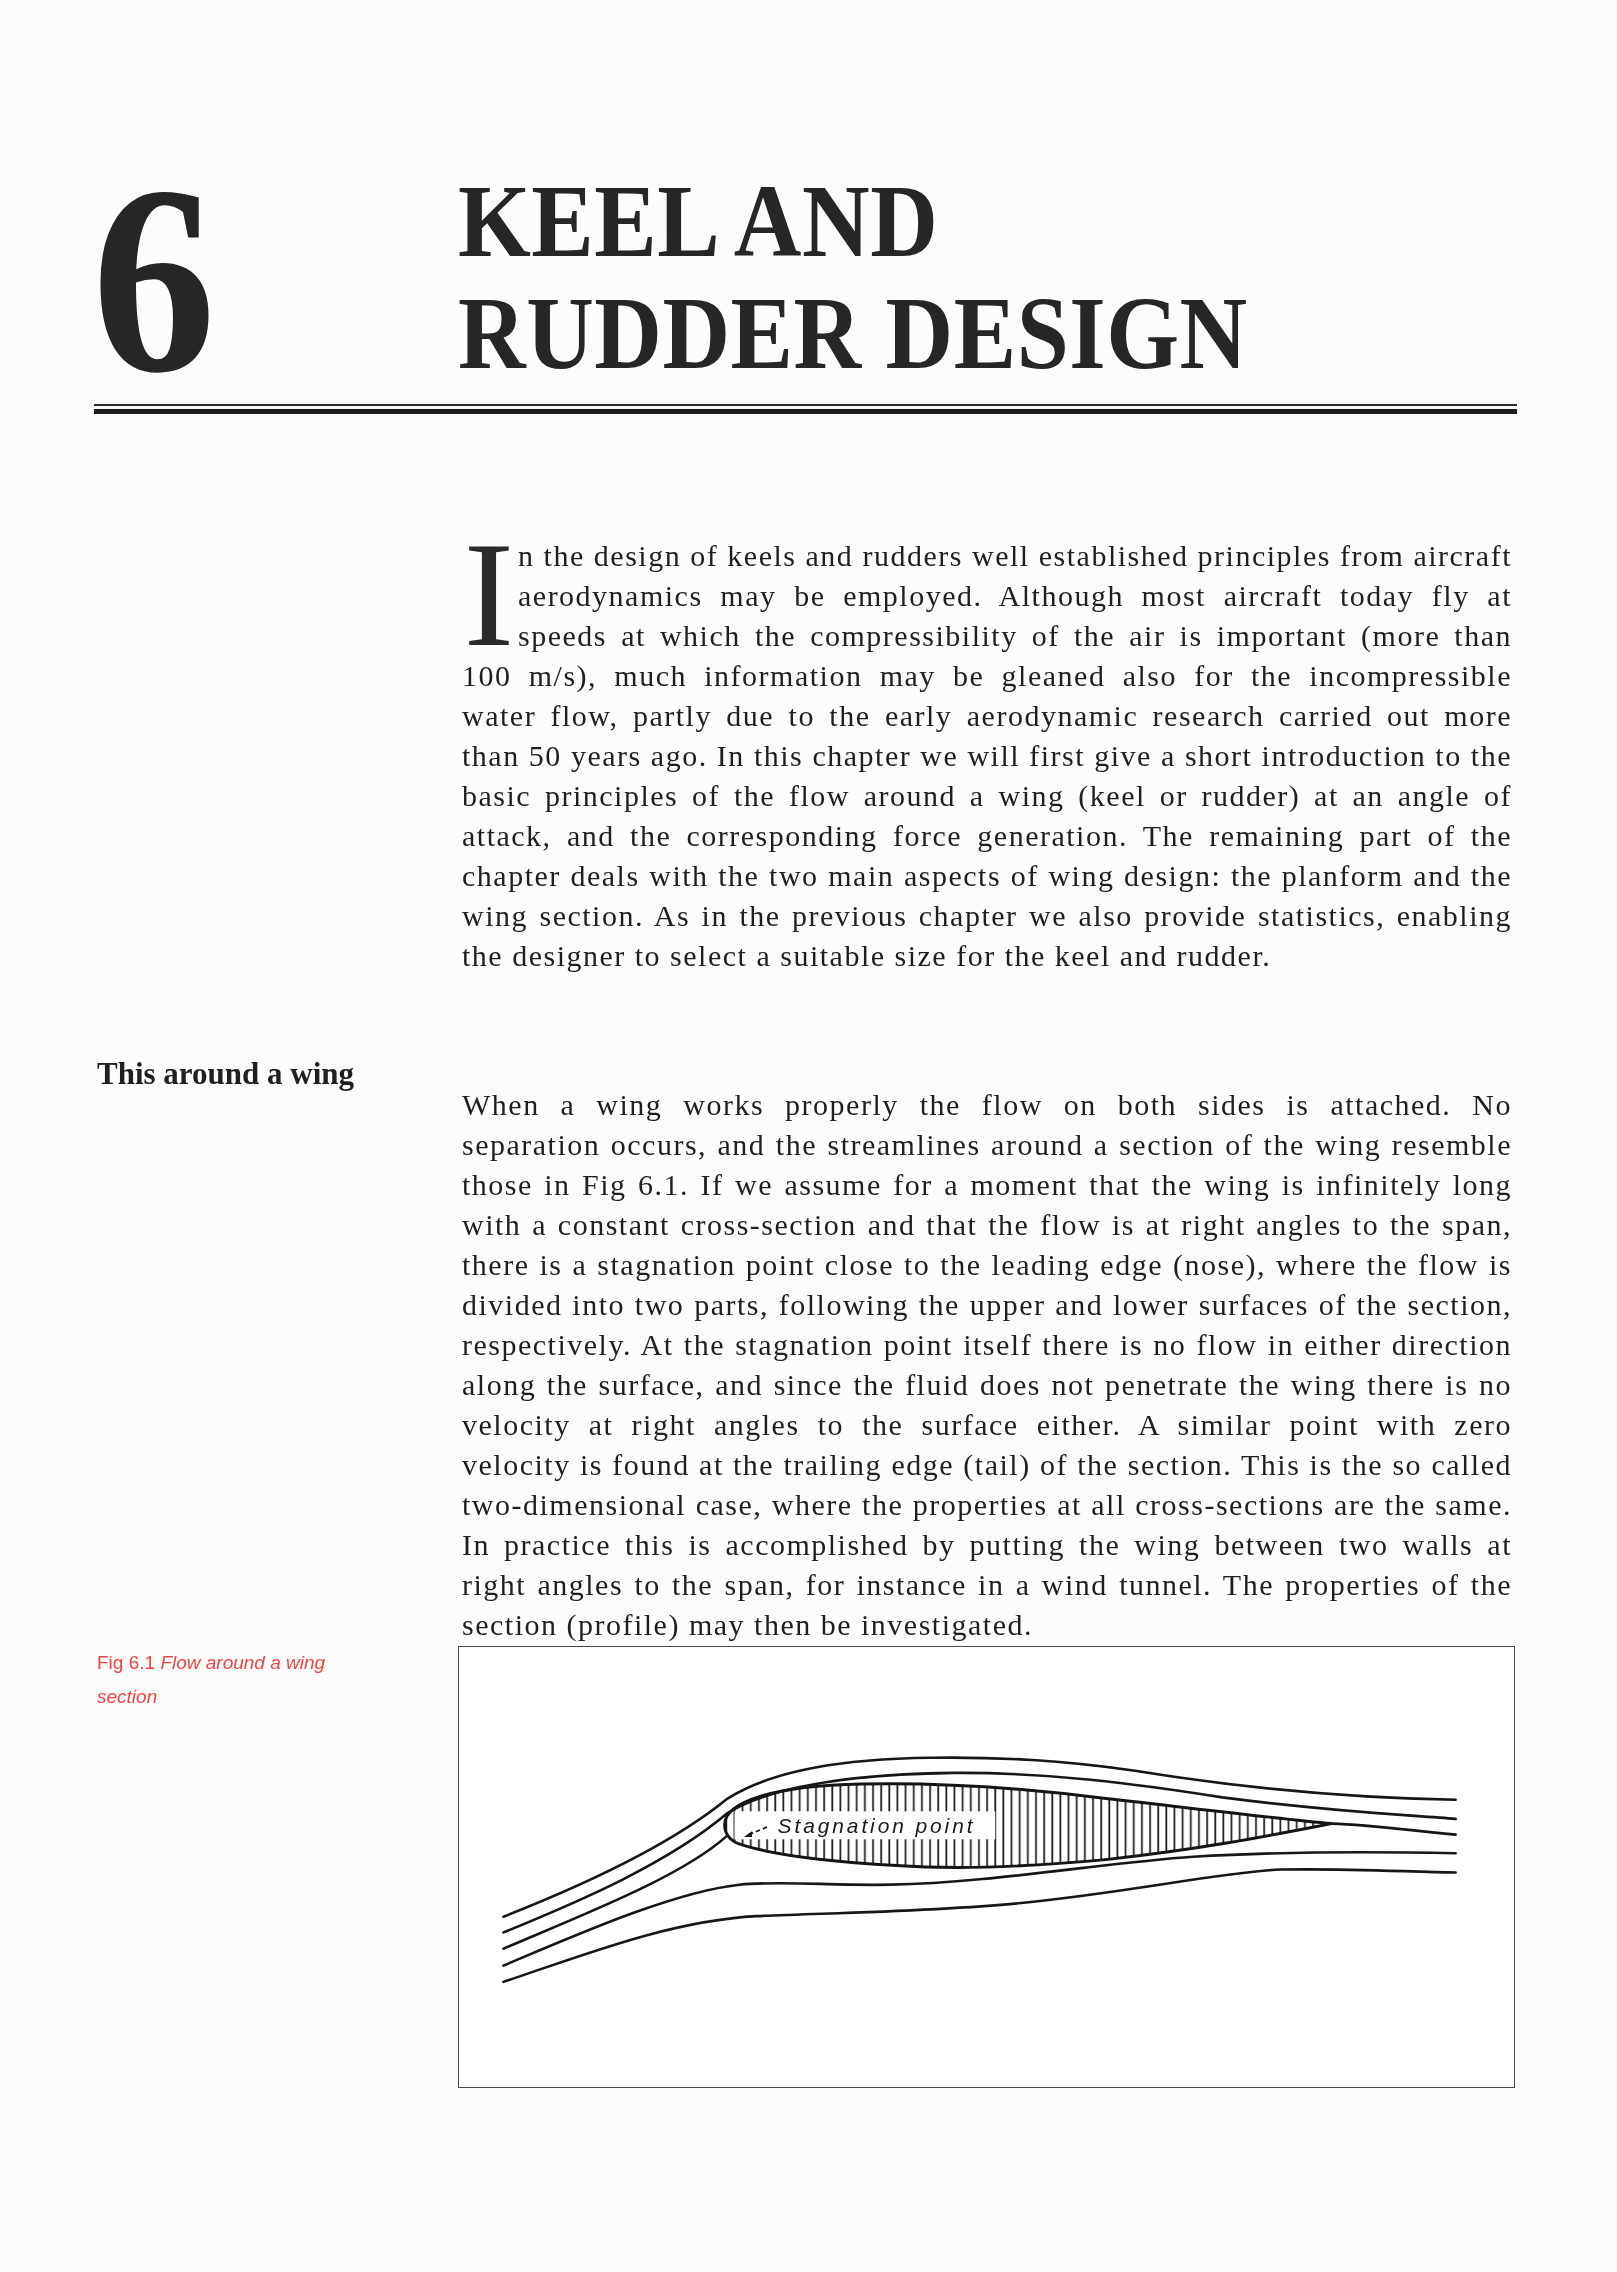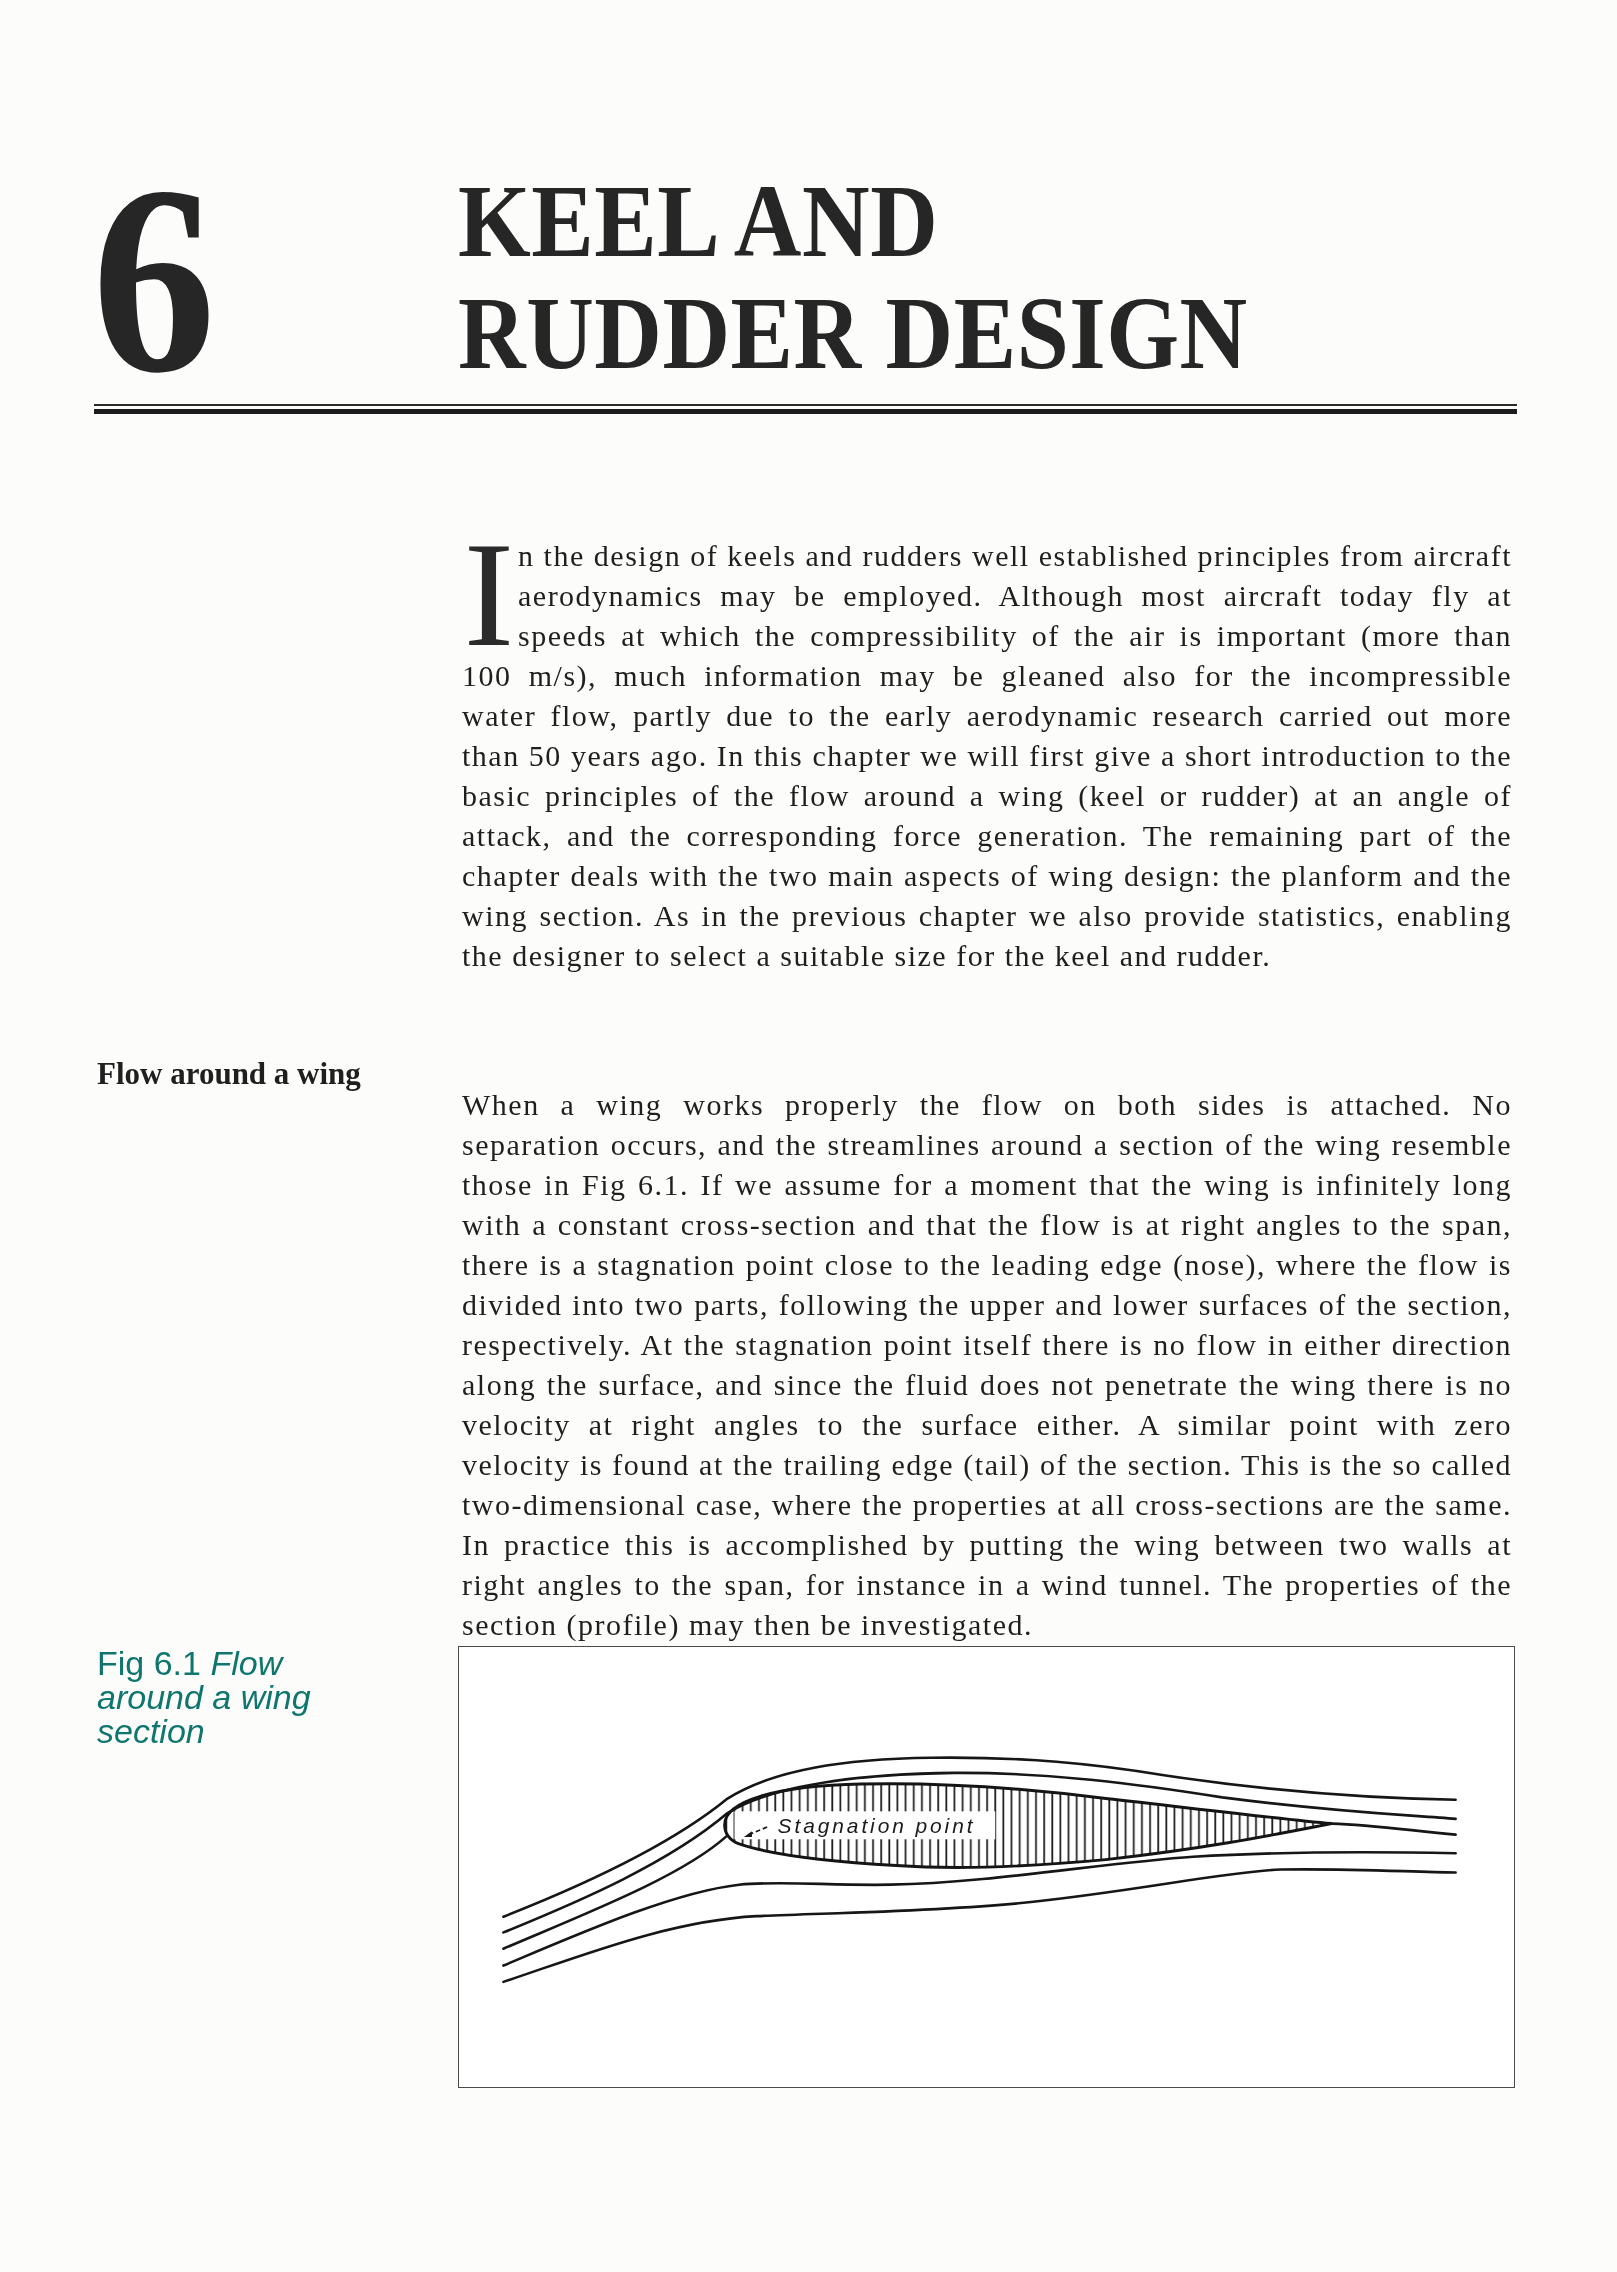--- a/index.html
+++ b/index.html
@@ -36,21 +36,21 @@
     position: absolute; left: 1.7px; top: -17px;
     font-size: 151px; line-height: 151px; color: #2b2b2b; letter-spacing: 0;
   }
   .side-heading {
     left: 97px; top: 1058px; font-size: 31px; line-height: 31px;
     font-weight: bold; color: #1f1f1f;
   }
   .caption {
     position: absolute; left: 97px; top: 1646px; width: 279px;
     font-family: "Liberation Sans", "DejaVu Sans", sans-serif;
-    font-size: 34px; line-height: 34px; color: #0f766e;
+    font-size: 19px; line-height: 34px; color: #ef4444;
   }
   .caption .cap-title { font-style: italic; }
   .figure-box {
     position: absolute; left: 458px; top: 1646px; width: 1055px; height: 440px;
     border: 1.7px solid #4a4a4a; background: #ffffff;
   }
   svg.fig { position: absolute; left: 0; top: 0; }
   .stag-label {
     font-family: "Liberation Sans", "DejaVu Sans", sans-serif;
     font-style: italic; font-size: 36px; letter-spacing: 5px; fill: #1a1a1a;
@@ -65,21 +65,21 @@
 <div class="rule-thin"></div>
 <div class="rule-thick"></div>
 
 <div class="para p1">
   <div class="dropcap-space">
     <span class="dropcap">I</span>
   </div>
   <span>n the design of keels and rudders well established principles from aircraft aerodynamics may be employed. Although most aircraft today fly at speeds at which the compressibility of the air is important (more than 100 m/s), much information may be gleaned also for the incompressible water flow, partly due to the early aerodynamic research carried out more than 50 years ago. In this chapter we will first give a short introduction to the basic principles of the flow around a wing (keel or rudder) at an angle of attack, and the corresponding force generation. The remaining part of the chapter deals with the two main aspects of wing design: the planform and the wing section. As in the previous chapter we also provide statistics, enabling the designer to select a suitable size for the keel and rudder.</span>
 </div>
 
-<div class="abs side-heading">Flow around a wing</div>
+<div class="abs side-heading">This around a wing</div>
 <div class="para p2">When a wing works properly the flow on both sides is attached. No separation occurs, and the streamlines around a section of the wing resemble those in Fig 6.1. If we assume for a moment that the wing is infinitely long with a constant cross-section and that the flow is at right angles to the span, there is a stagnation point close to the leading edge (nose), where the flow is divided into two parts, following the upper and lower surfaces of the section, respectively. At the stagnation point itself there is no flow in either direction along the surface, and since the fluid does not penetrate the wing there is no velocity at right angles to the surface either. A similar point with zero velocity is found at the trailing edge (tail) of the section. This is the so called two-dimensional case, where the properties at all cross-sections are the same. In practice this is accomplished by putting the wing between two walls at right angles to the span, for instance in a wind tunnel. The properties of the section (profile) may then be investigated.</div>
 
 <div class="caption">
   <span>Fig 6.1</span>
   <span class="cap-title">Flow around a wing section</span>
 </div>
 
 <div class="figure-box"></div>
 <svg class="fig" width="1618" height="2273" viewBox="0 0 2780 3905">
   <defs>

